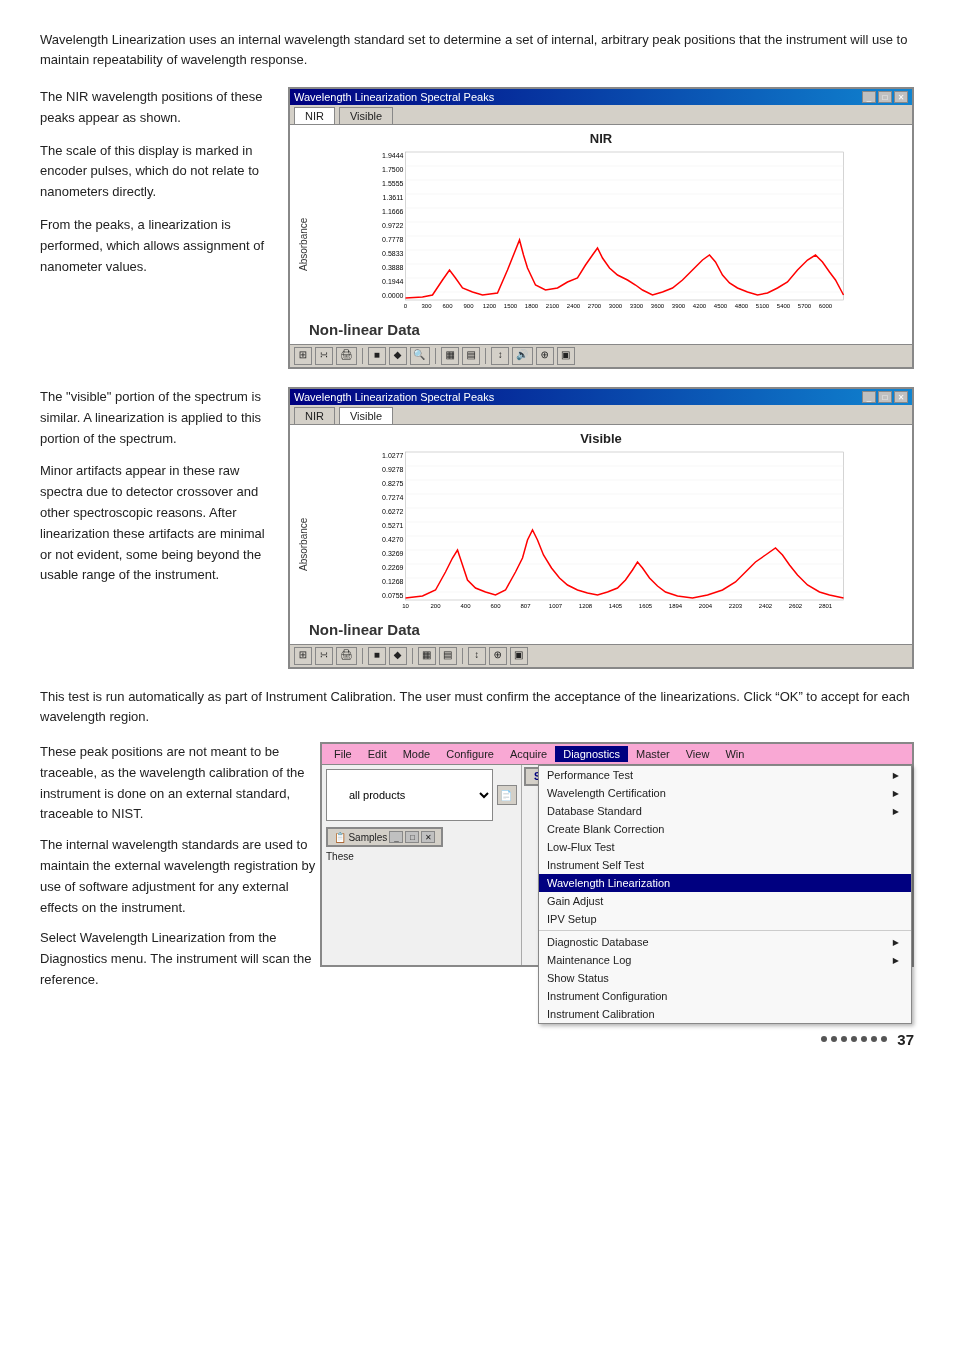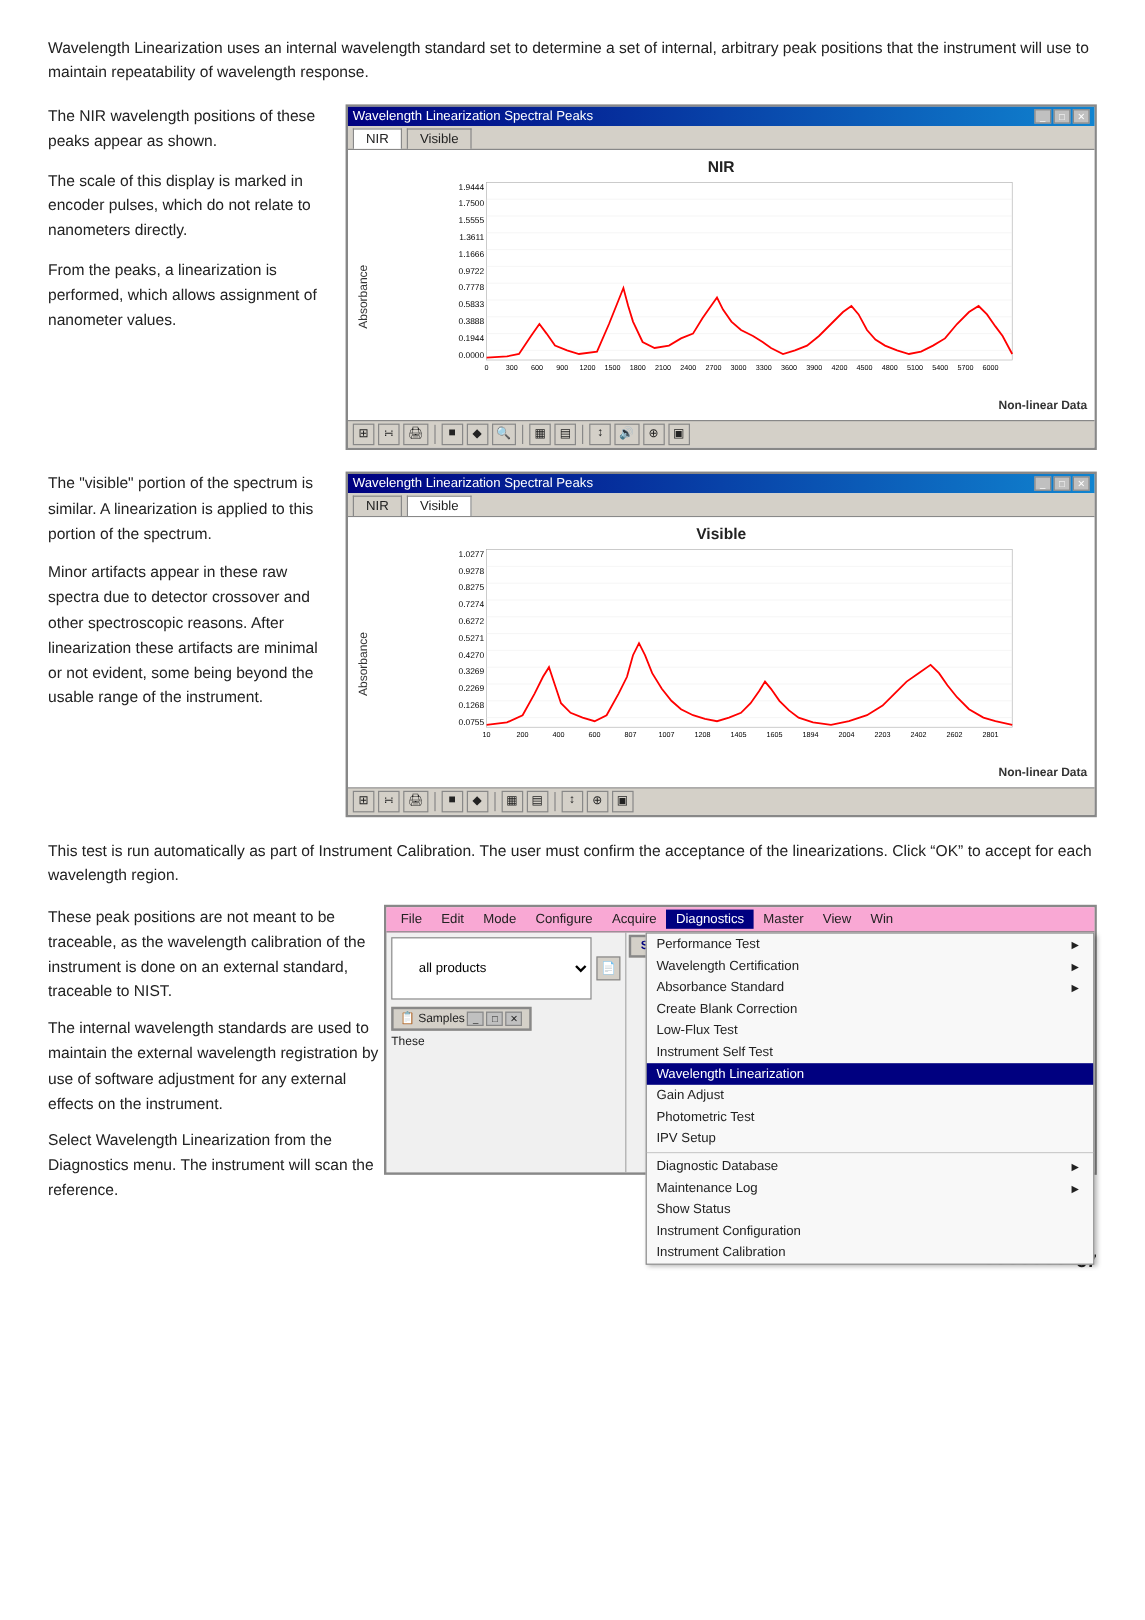--- a/index.html
+++ b/index.html
@@ -99,25 +99,25 @@
       color: #333;
     }
     .chart-plot {
       flex: 1;
       position: relative;
     }
     .chart-svg {
       width: 100%;
     }
     .chart-x-label {
-      text-align: right;
-      font-size: 10px;
+      text-align: left;
+      font-size: 15px;
       font-weight: bold;
       color: #333;
-      margin-top: 20px;
+      margin-top: 8px;
     }
     .chart-toolbar {
       background: #d4d0c8;
       border-top: 1px solid #888;
       padding: 2px 4px;
       display: flex;
       gap: 3px;
       align-items: center;
       flex-wrap: wrap;
     }
@@ -527,42 +527,39 @@
           <div class="dropdown-menu" style="top:0;z-index:10;">
             <div class="dropdown-item">
               <span>Performance Test</span>
               <span class="arrow-right">▶</span>
             </div>
             <div class="dropdown-item">
               <span>Wavelength Certification</span>
               <span class="arrow-right">▶</span>
             </div>
             <div class="dropdown-item">
-              <span>Absorbance Standard</span>
+              <span>Database Standard</span>
               <span class="arrow-right">▶</span>
             </div>
             <div class="dropdown-item">
               <span>Create Blank Correction</span>
             </div>
             <div class="dropdown-item">
               <span>Low-Flux Test</span>
             </div>
             <div class="dropdown-item">
               <span>Instrument Self Test</span>
             </div>
             <div class="dropdown-item" style="background:#000080;color:white;">
               <span>Wavelength Linearization</span>
             </div>
             <div class="dropdown-item">
               <span>Gain Adjust</span>
             </div>
             <div class="dropdown-item">
-              <span>Photometric Test</span>
-            </div>
-            <div class="dropdown-item">
               <span>IPV Setup</span>
             </div>
             <div class="dropdown-separator"></div>
             <div class="dropdown-item">
               <span>Diagnostic Database</span>
               <span class="arrow-right">▶</span>
             </div>
             <div class="dropdown-item">
               <span>Maintenance Log</span>
               <span class="arrow-right">▶</span>

